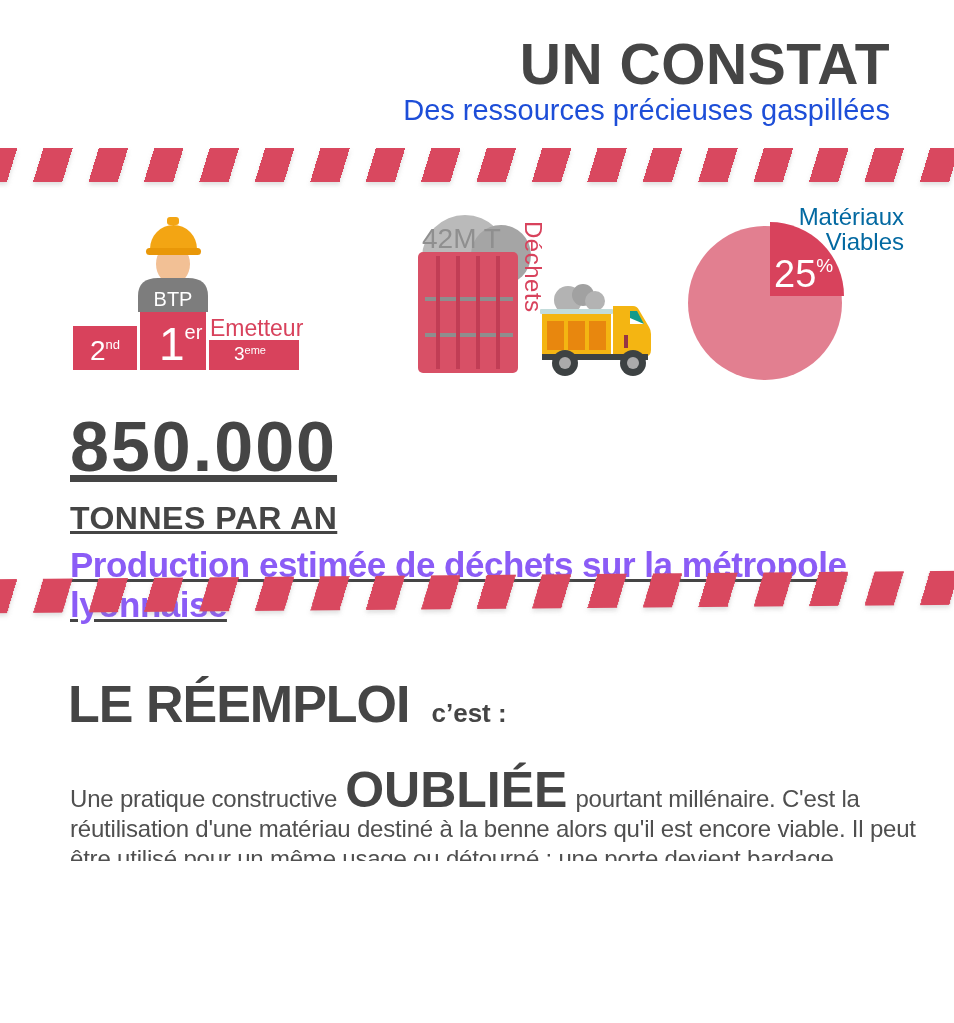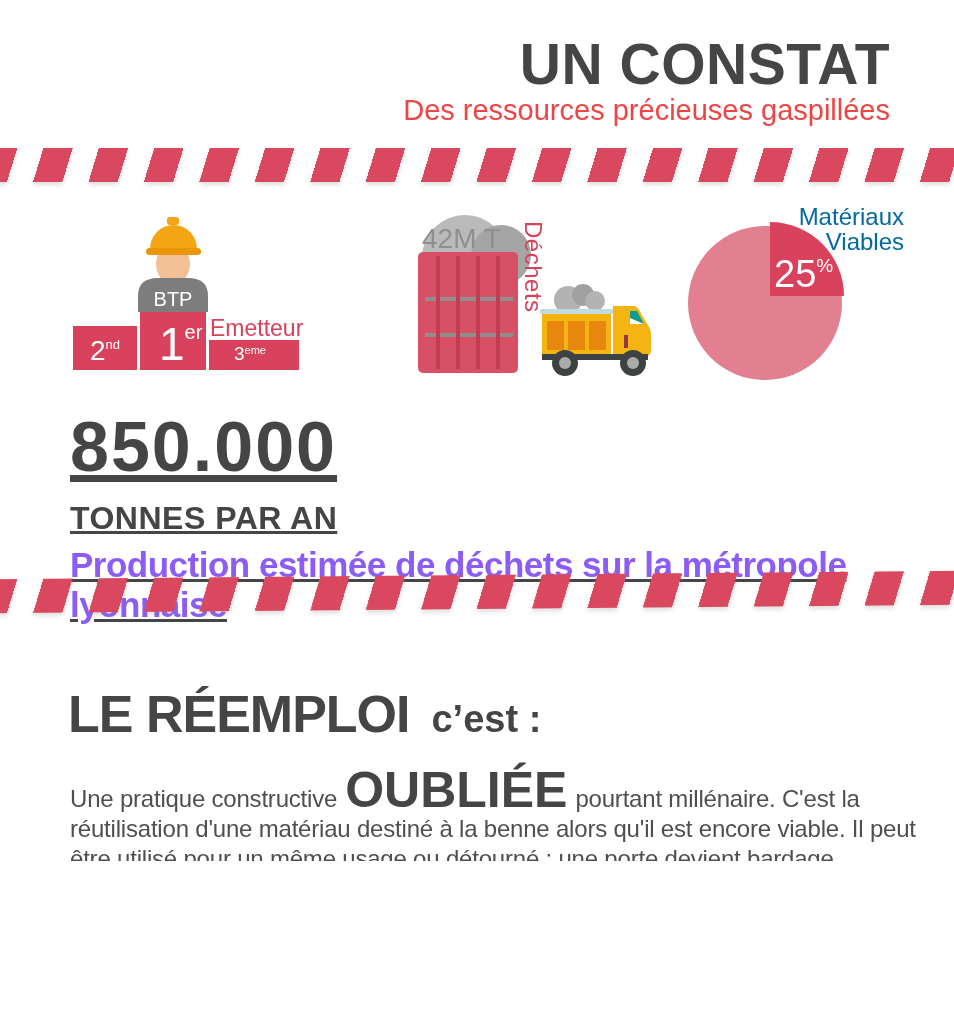--- a/index.html
+++ b/index.html
@@ -12,21 +12,21 @@
   svg { overflow:visible; font-family:inherit; }
 
   
   .header { position:absolute; top:36px; right:64px; text-align:right; }
   .header h1 {
     font-size:57px; line-height:1.0; font-weight:700;
     color:#454545; letter-spacing:0.5px;
   }
   .header .subtitle {
     font-size:29px; line-height:1.1; font-weight:400;
-    color:#ef4444; margin-top:2px;
+    color:#1d4ed8; margin-top:2px;
   }
 
   
   .banner {
     position:absolute; left:-12px; right:-12px; height:34px;
     background:repeating-linear-gradient(107deg, #d9485f 0 28px, transparent 28px 53px);
     filter:drop-shadow(0 3px 2px rgba(130,130,130,0.25));
   }
   .banner-1 { top:148px; }
   .banner-2 { top:575px; transform:rotate(-0.5deg); }
@@ -60,21 +60,21 @@
     font-size:35px; font-weight:700; letter-spacing:-0.5px;
     color:#8b5cf6; margin-top:8px;
   }
 
   
   .reuse-heading {
     position:absolute; left:68px; top:658px;
     display:flex; align-items:baseline; gap:22px; color:#454545;
   }
   .reuse-heading .main  { font-size:52px; font-weight:700; letter-spacing:-1px; }
-  .reuse-heading .small { font-size:38px; font-weight:700;margin-top:40px; }
+  .reuse-heading .small { font-size:26px; font-weight:700;margin-top:40px; }
 
   .reuse-text {
     position:absolute; left:70px; top:744px; width:848px;
     font-size:24px; line-height:1.26; color:#4f4f4f;
     letter-spacing:-0.2px; font-weight:400;margin-top:24px;
   }
   .reuse-text .highlight {
     font-size:50px; font-weight:700; line-height:0.9;
     color:#454545; letter-spacing:0; margin:0 8px;
   }

